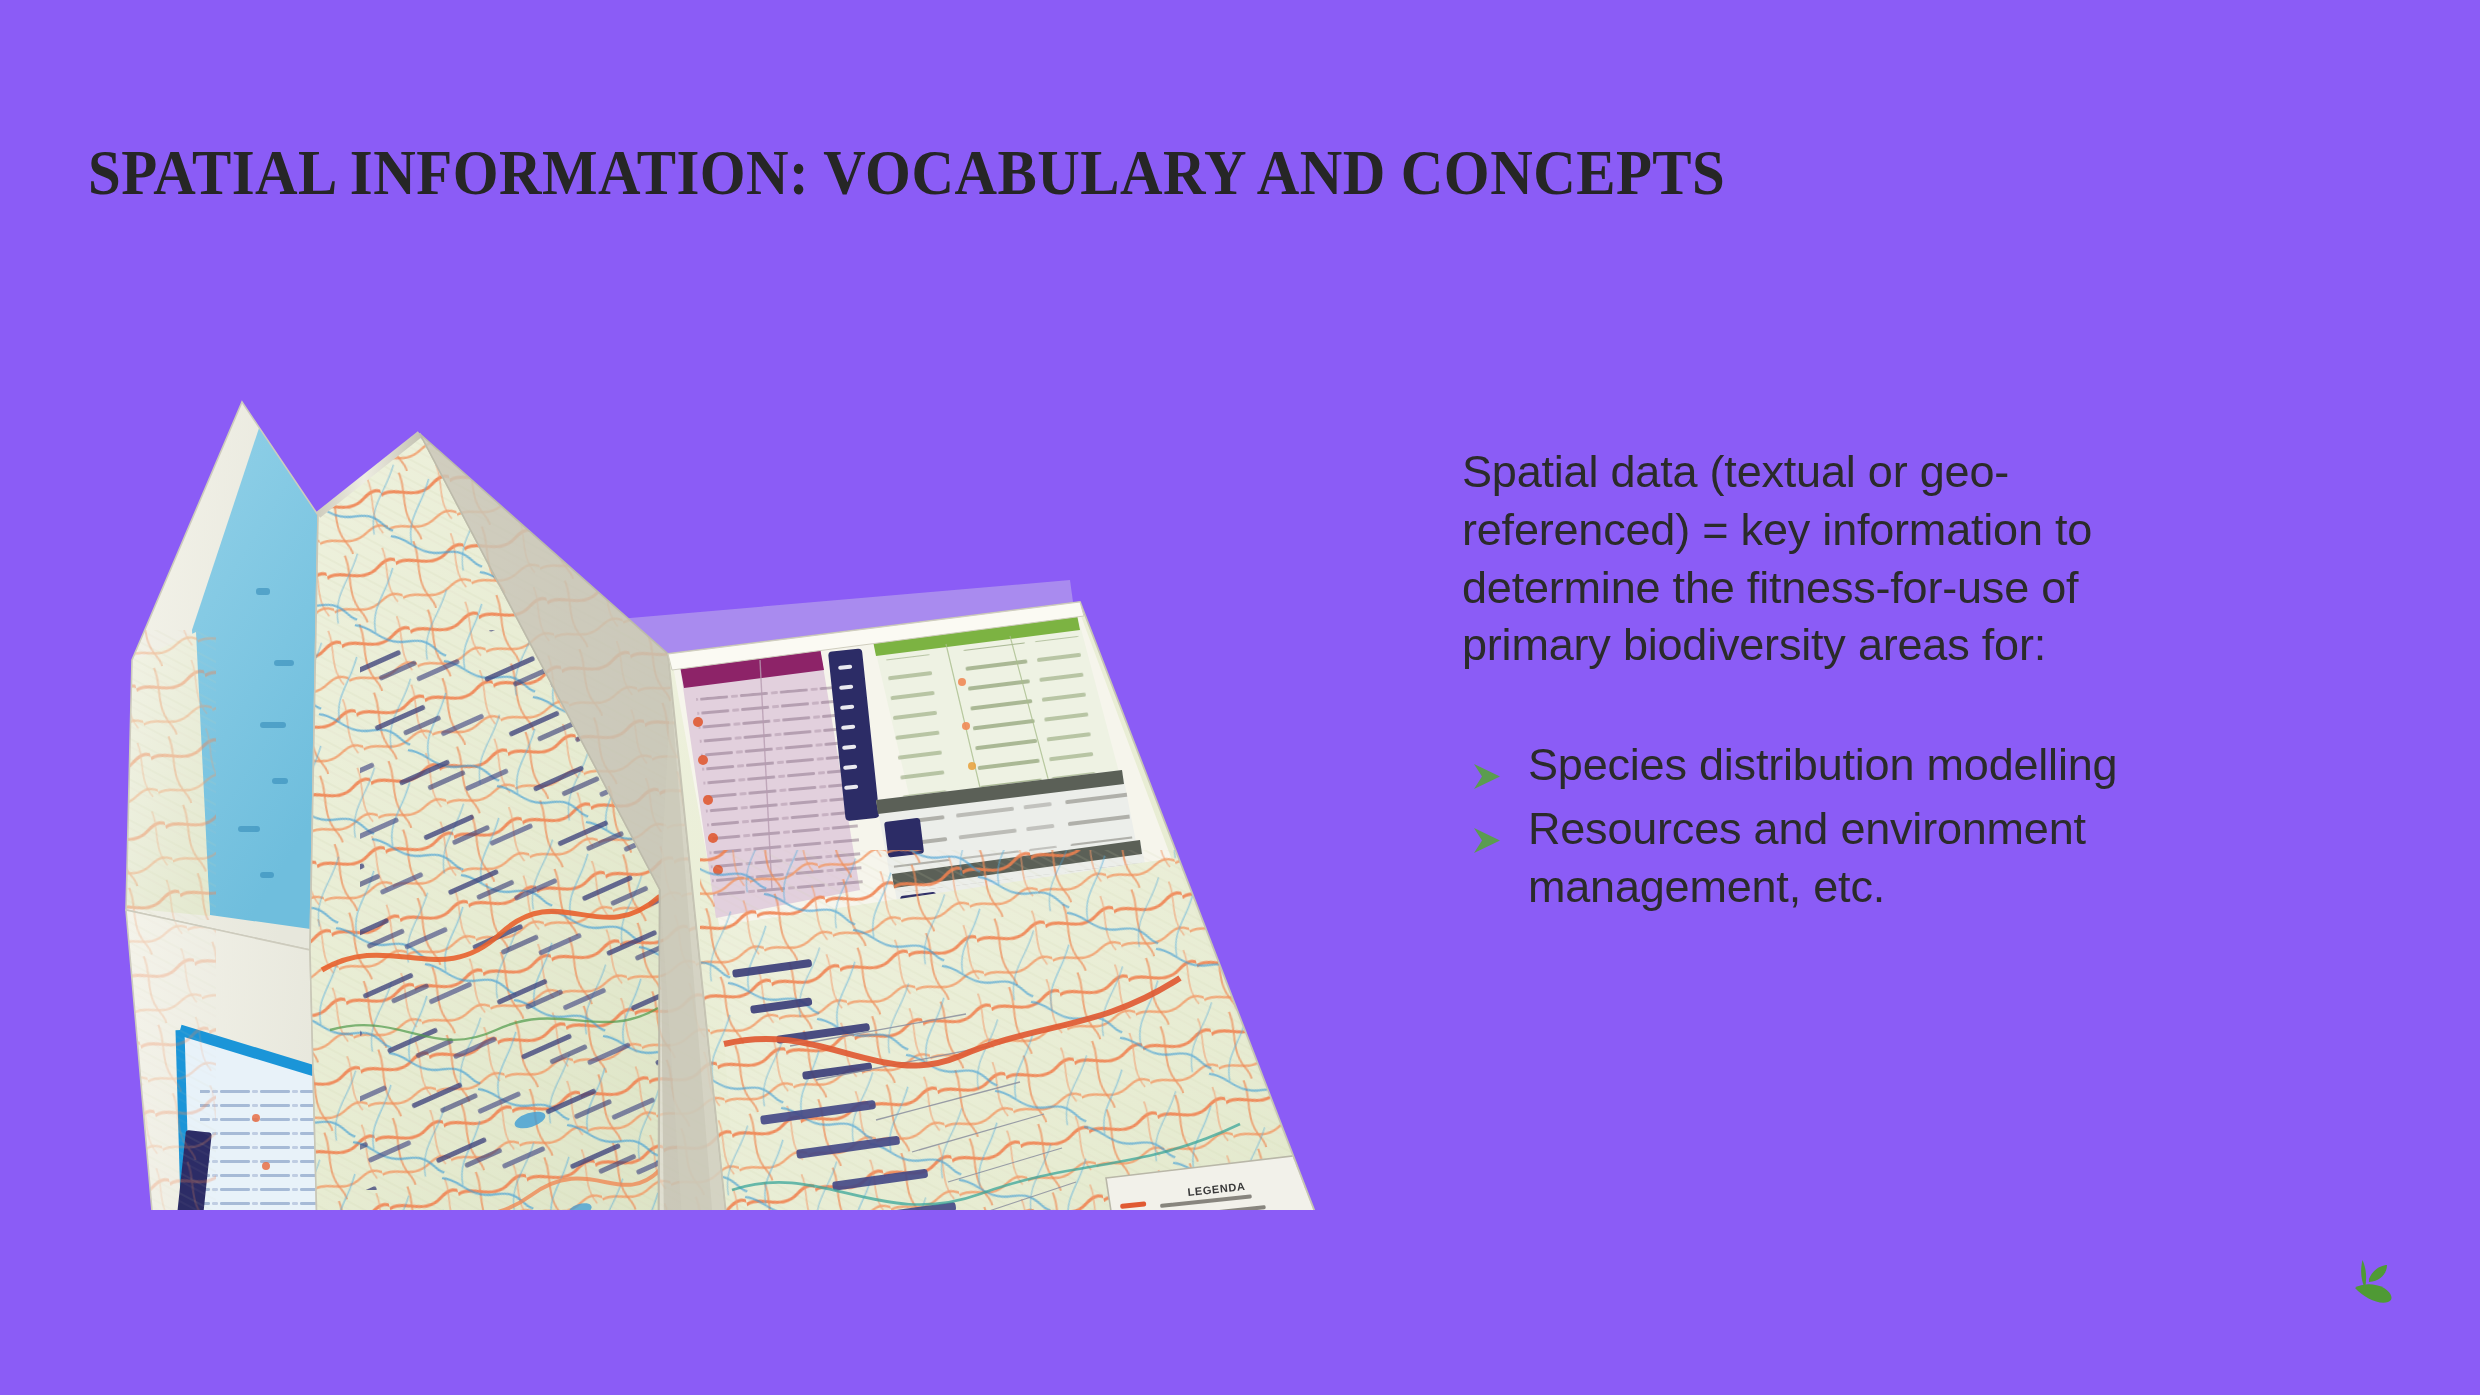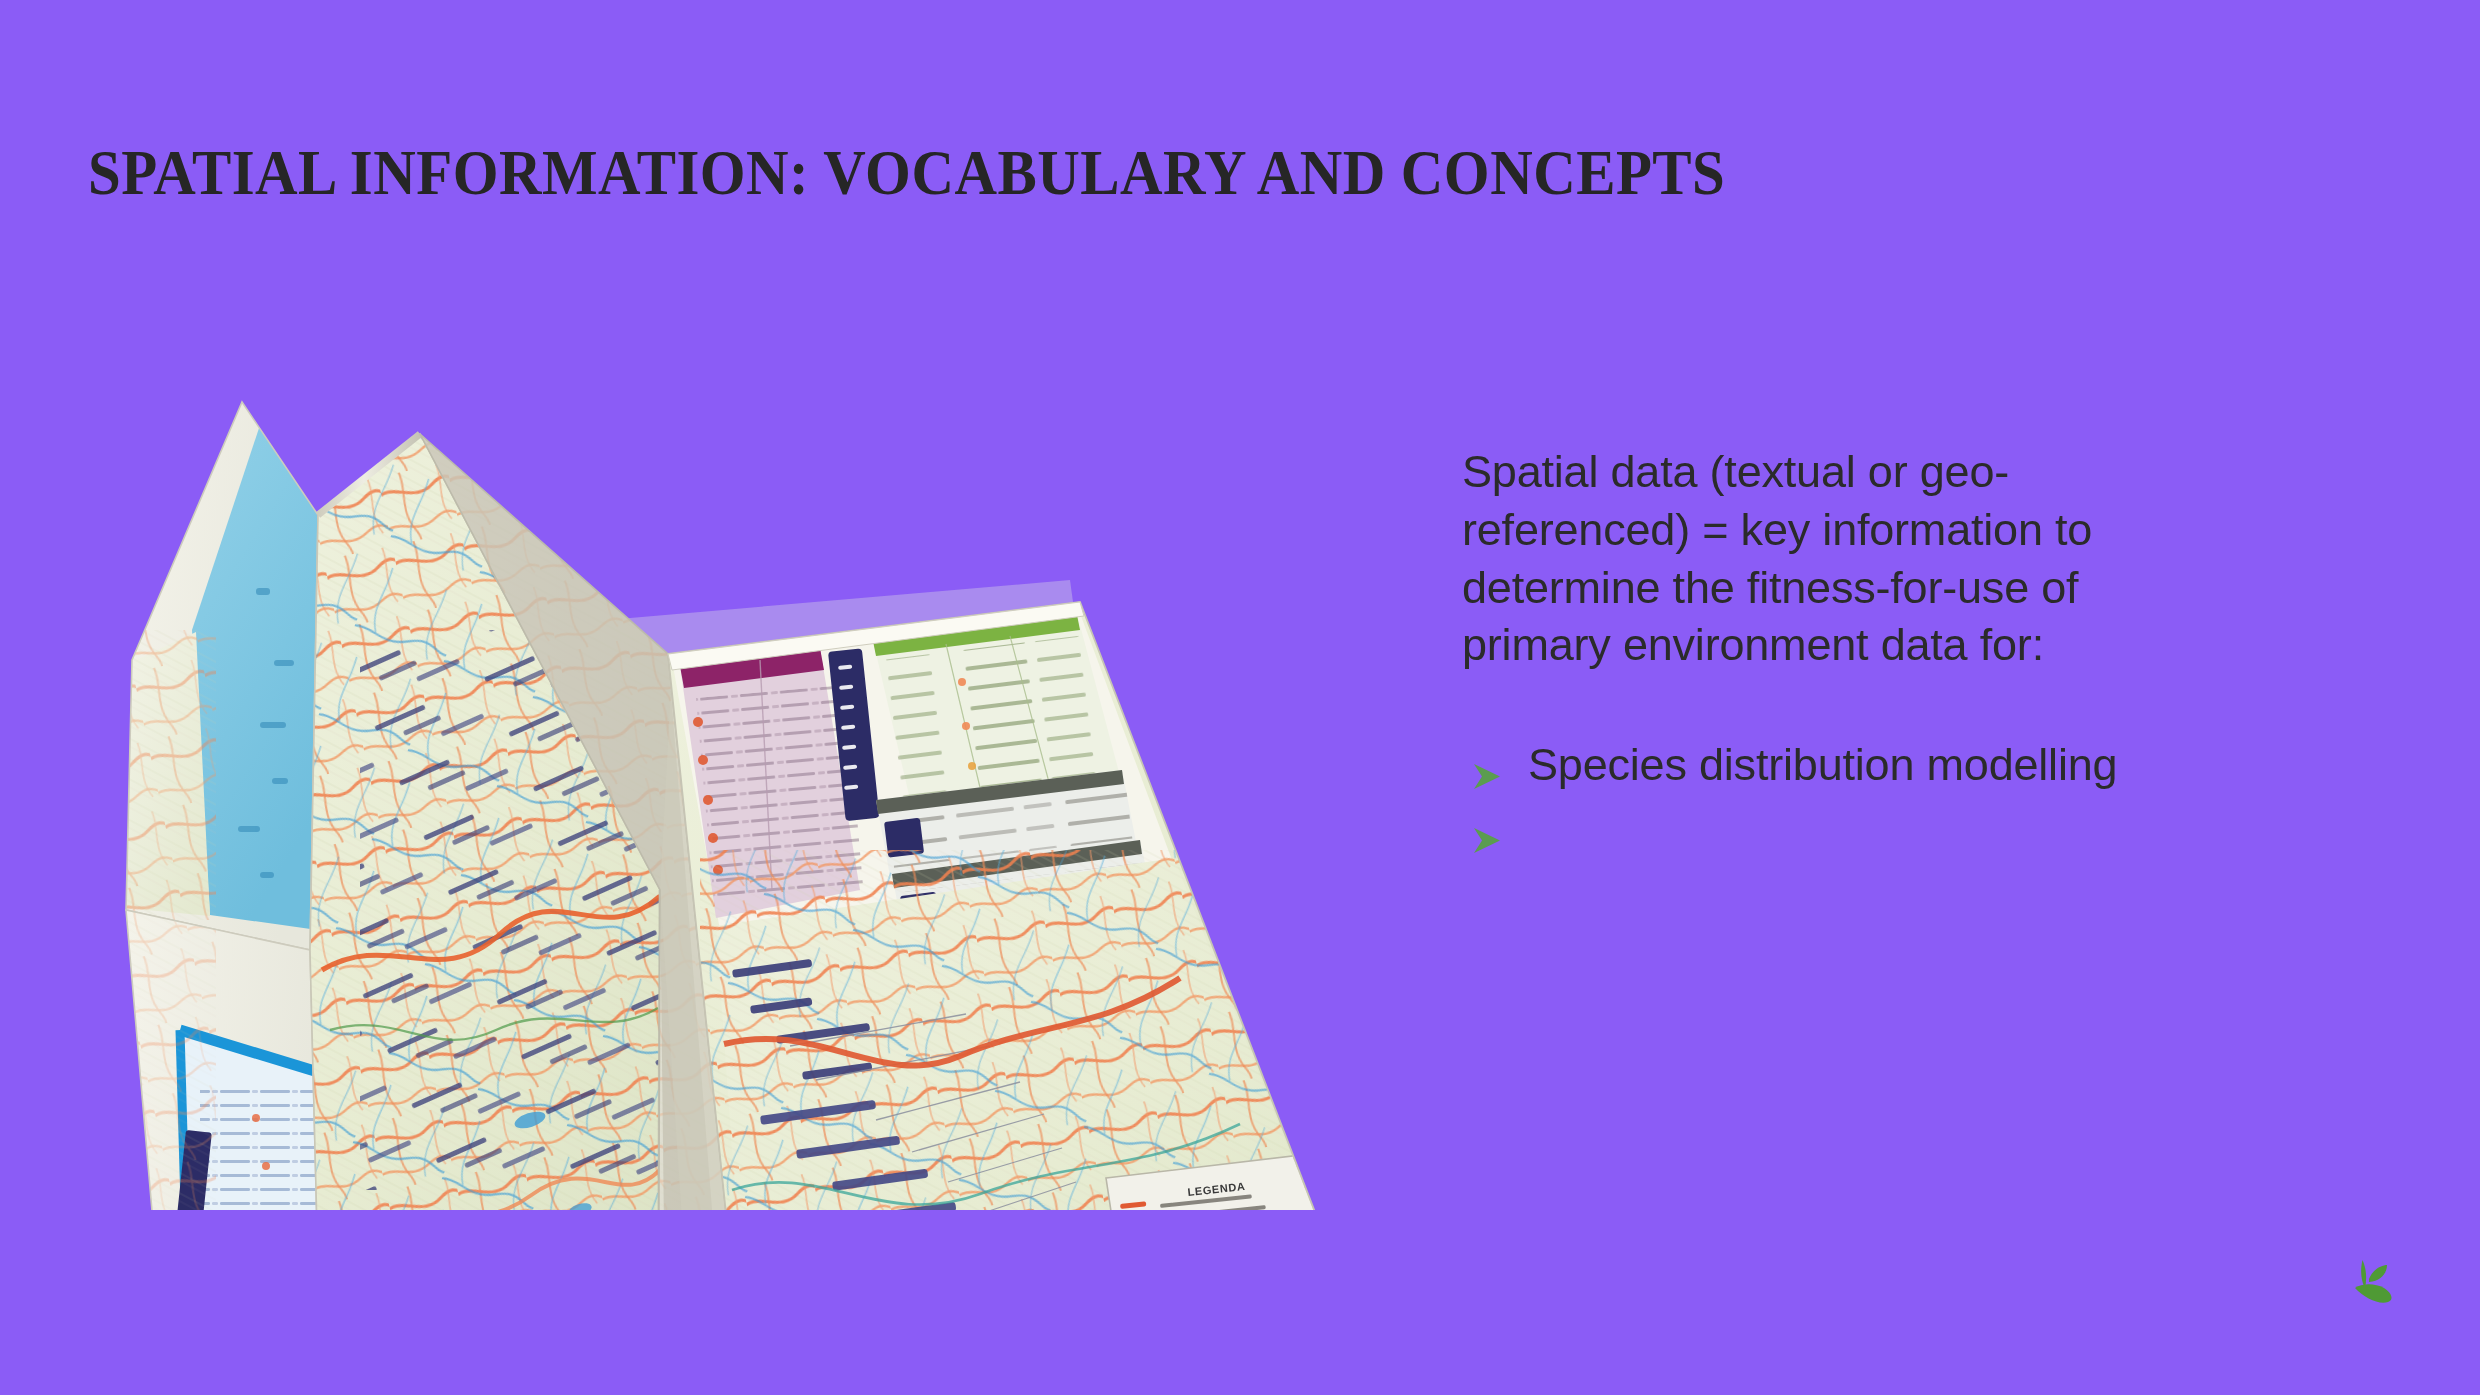--- a/index.html
+++ b/index.html
@@ -445,40 +445,41 @@
         <path d="M608 324 L1020 272 L1024 286 L612 340 Z" fill="#fbfaf3" stroke="#cfcdbe" stroke-width="1"></path>
       </g>
 
       <path d="M112 1112 L152 1248 L196 1240 L158 1106 Z" fill="#faf9f2" stroke="#d4d2c3" stroke-width="1.2"></path>
       <path d="M152 1248 L262 1098 L276 1108 L168 1256 Z" fill="#f3f2e9" stroke="#d4d2c3" stroke-width="1"></path>
     </svg>
   </div>
 
   <div id="body-column">
 
-    <p id="intro-paragraph">Spatial data (textual or geo-referenced) = key information to determine the fitness-for-use of primary environment data for:</p>
+    <p id="intro-paragraph">Spatial data (textual or geo-referenced) = key information to determine the fitness-for-use of primary biodiversity areas for:</p>
 
     <ul id="bullet-list">
 
       <li>
         <span class="bullet-marker">
           <svg viewBox="0 0 34 34" width="34" height="34" xmlns="http://www.w3.org/2000/svg">
             <path d="M4 4 L30 16.5 L4 29 L12 16.5 Z" fill="#5b9c4f"></path>
           </svg>
         </span>
         <span>Species distribution modelling</span>
       </li>
 
 
       <li>
         <span class="bullet-marker">
           <svg viewBox="0 0 34 34" width="34" height="34" xmlns="http://www.w3.org/2000/svg">
             <path d="M4 4 L30 16.5 L4 29 L12 16.5 Z" fill="#5b9c4f"></path>
           </svg>
         </span>
+        <span>Resources and environment management, etc.</span>
       </li>
 
     </ul>
   </div>
 
   <div id="sprout-logo">
     <svg viewBox="0 0 66 66" width="66" height="66" xmlns="http://www.w3.org/2000/svg" aria-hidden="true">
 
       <path d="M20.5 8 C 24.5 17, 25 27, 23 36 C 20 31, 17.5 20, 20.5 8 Z" fill="#4f9a35"></path>
 

